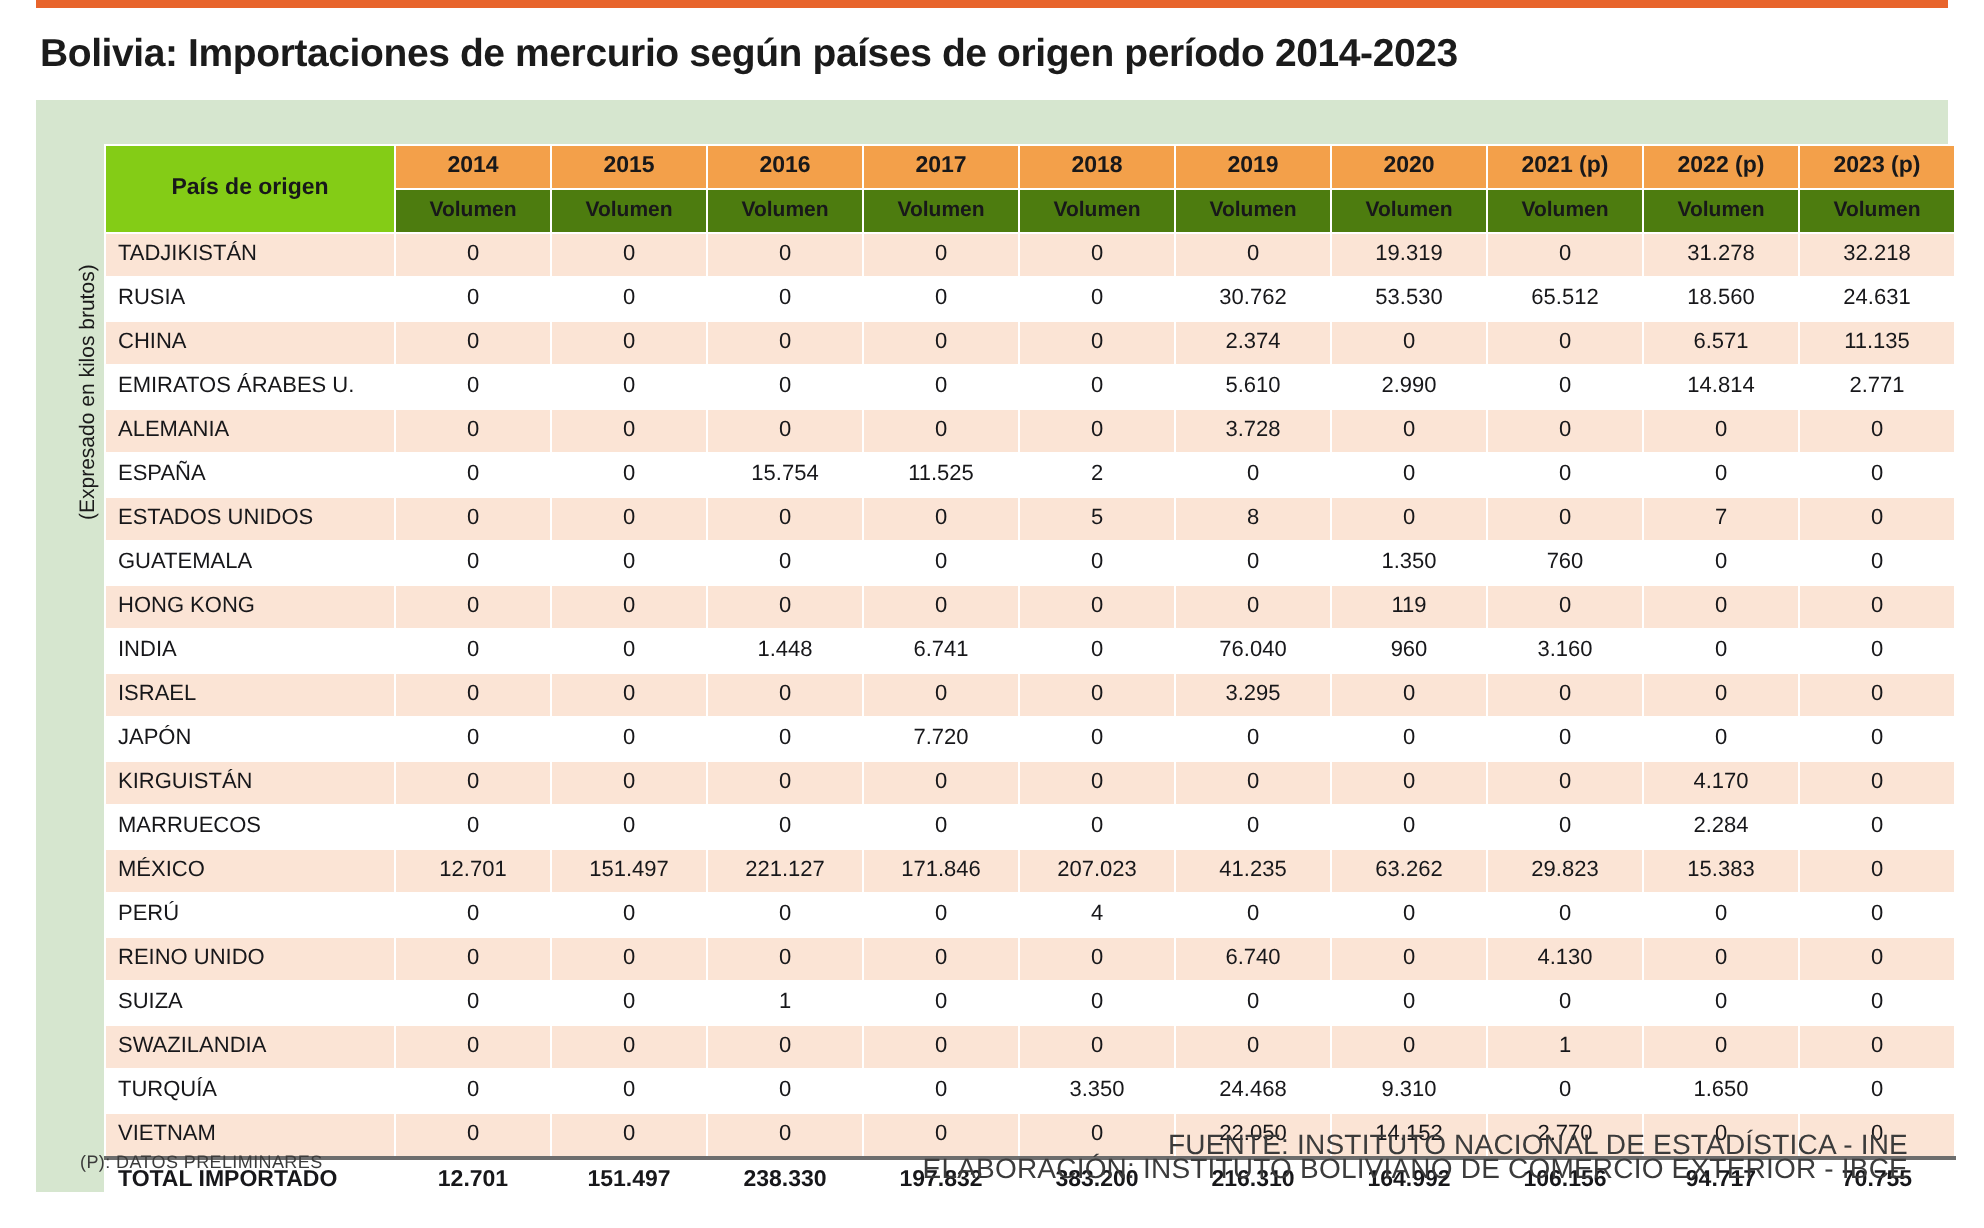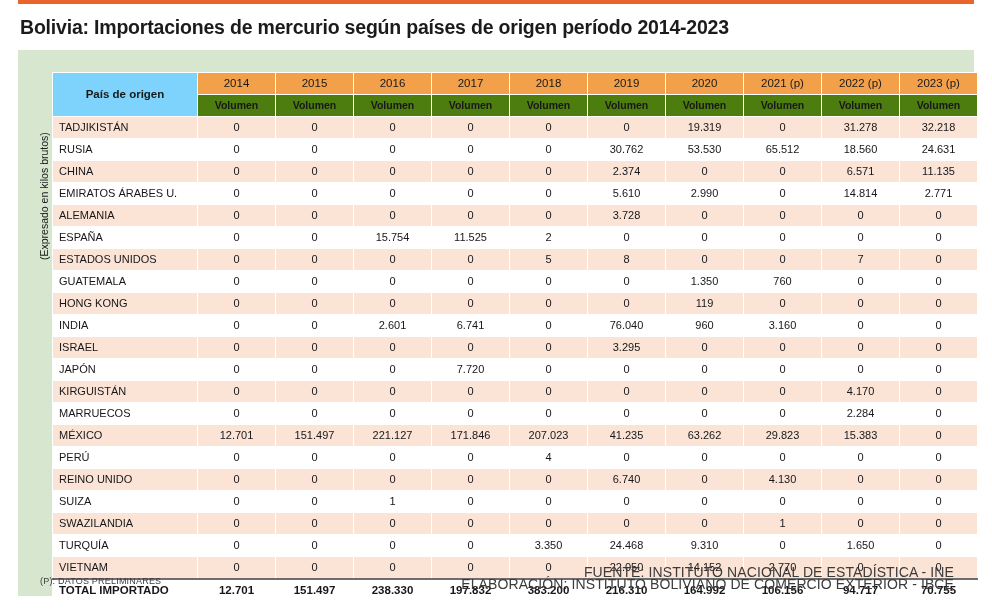--- a/index.html
+++ b/index.html
@@ -79,26 +79,26 @@
     padding: 0;
     height: 21px;
     line-height: 21px;
     text-align: center;
     overflow: hidden;
     white-space: nowrap;
   }
   thead th.hdr-year {
     background: #f3a04a;
     color: #18181a;
-    font-weight: normal;
+    font-weight: bold;
     font-size: 11.5px;
     border: 1px solid #ffffff;
   }
   thead th.hdr-country {
-    background: #7dd3fc;
+    background: #84cc16;
     color: #18181a;
     font-weight: bold;
     font-size: 11.5px;
   }
   thead th.hdr-vol {
     background: #4d7c0f;
     color: #18181a;
     font-weight: bold;
     font-size: 10.5px;
   }
@@ -315,21 +315,21 @@
             <td>0</td>
             <td>119</td>
             <td>0</td>
             <td>0</td>
             <td>0</td>
           </tr>
           <tr class="odd">
             <td class="country">INDIA</td>
             <td>0</td>
             <td>0</td>
-            <td>2.601</td>
+            <td>1.448</td>
             <td>6.741</td>
             <td>0</td>
             <td>76.040</td>
             <td>960</td>
             <td>3.160</td>
             <td>0</td>
             <td>0</td>
           </tr>
           <tr class="even">
             <td class="country">ISRAEL</td>

